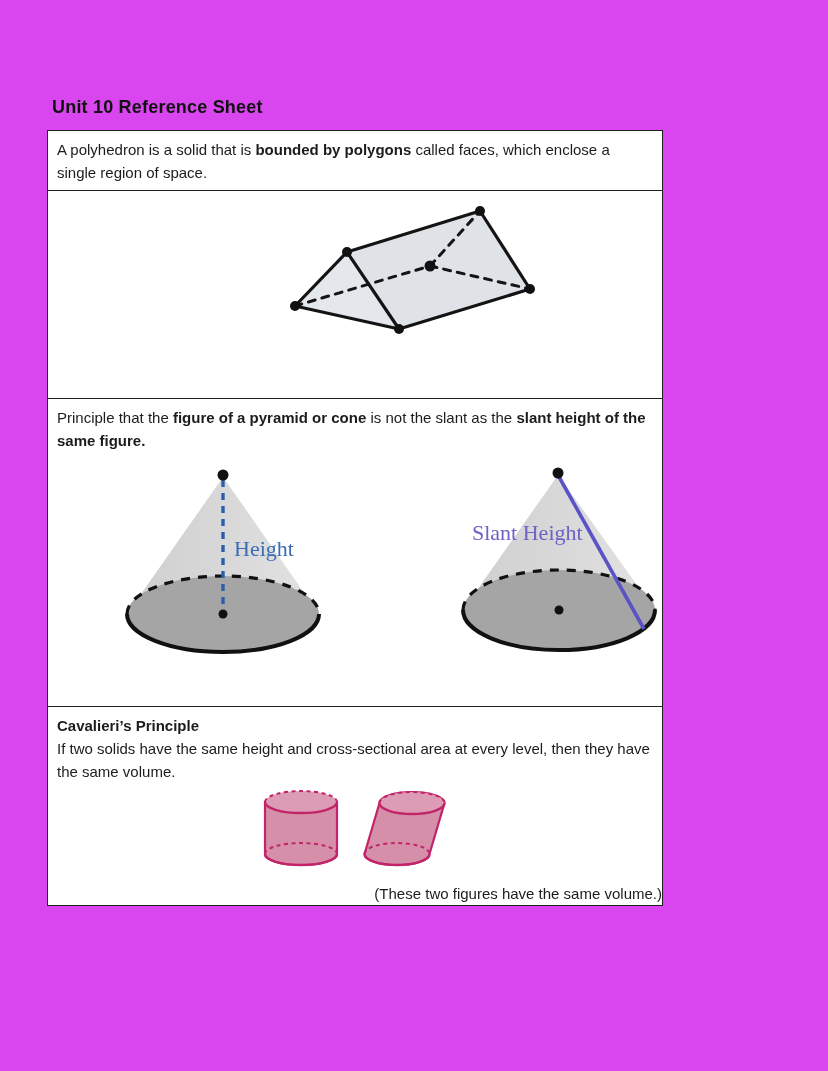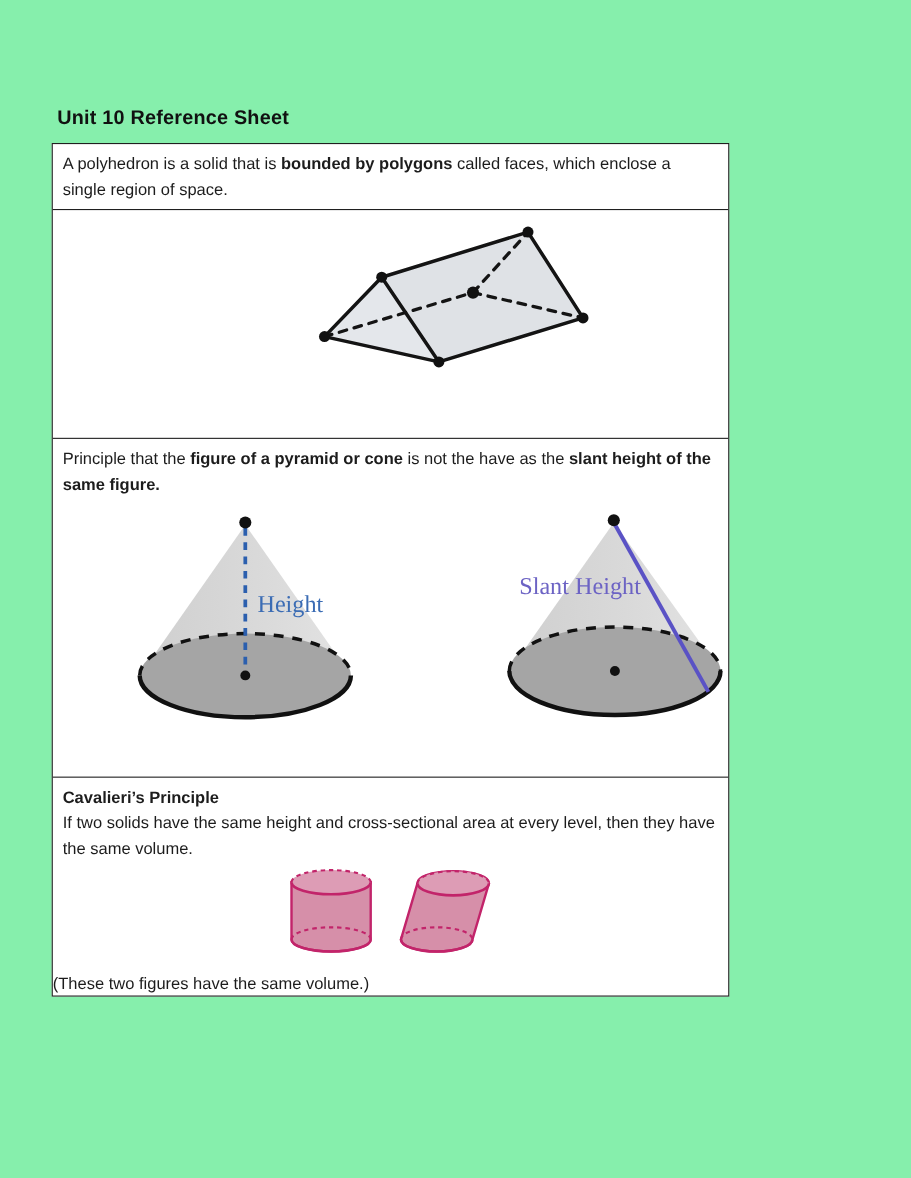--- a/index.html
+++ b/index.html
@@ -1,20 +1,20 @@
 <!DOCTYPE html>
 <html><head>
 <meta charset="utf-8">
 <style>
   * { margin:0; padding:0; box-sizing:border-box; }
   html,body { background:#ffffff; }
   .page {
     position:relative;
     width:828px; height:1071px;
-    background:#86efac;
+    background:#d946ef;
     font-family:"Liberation Sans", sans-serif;
     color:#1c1c1c;
     overflow:hidden;
   }
   .doc-title {
     position:absolute; left:52px; top:97px;
     font-size:18px; font-weight:700; color:#111;
     letter-spacing:0.2px;
   }
   .ref-table {
@@ -33,21 +33,21 @@
     padding:7px 9px 0 9px;
     font-size:15px; line-height:23px; color:#1c1c1c;
     width:100%;
   }
   .b { font-weight:700; }
   .prism-svg { display:block; margin:6px 0 0 229px; }
   .cones { display:flex; margin:12px 0 0 71px;justify-content:center; }
   .cone-right { margin-left:131px; }
   .cyl-wrap { text-align:center; margin-top:2px; }
   .caption {
-    text-align:left; font-size:15px; line-height:21px;
+    text-align:right; font-size:15px; line-height:21px;
     margin-top:2px; color:#1c1c1c;
   }
   .serif-label { font-family:"Liberation Serif", serif; }
 </style>
 </head>
 <body>
 
 <div class="page">
 
   <div class="doc-title">Unit 10 Reference Sheet</div>
@@ -82,21 +82,21 @@
           <circle cx="70" cy="55" r="5"></circle>
           <circle cx="122" cy="132" r="5"></circle>
           <circle cx="203" cy="14" r="5"></circle>
           <circle cx="253" cy="92" r="5"></circle>
           <circle cx="153" cy="69" r="5.5"></circle>
         </g>
       </svg>
     </div>
 
     <div class="row row-3">
-      <div class="row-text"><span>Principle that the </span><span class="b">figure of a pyramid or cone</span><span> is not the have as the </span><span class="b">slant height of the same figure.</span></div>
+      <div class="row-text"><span>Principle that the </span><span class="b">figure of a pyramid or cone</span><span> is not the slant as the </span><span class="b">slant height of the same figure.</span></div>
 
       <div class="cones">
 
         <svg width="205" height="200" viewBox="0 0 205 200">
           <defs>
             <linearGradient id="coneBodyL" x1="0" y1="0" x2="1" y2="0">
               <stop offset="0" stop-color="#cfcfcf"></stop>
               <stop offset="0.55" stop-color="#d9d9d9"></stop>
               <stop offset="1" stop-color="#e3e3e3"></stop>
             </linearGradient>

